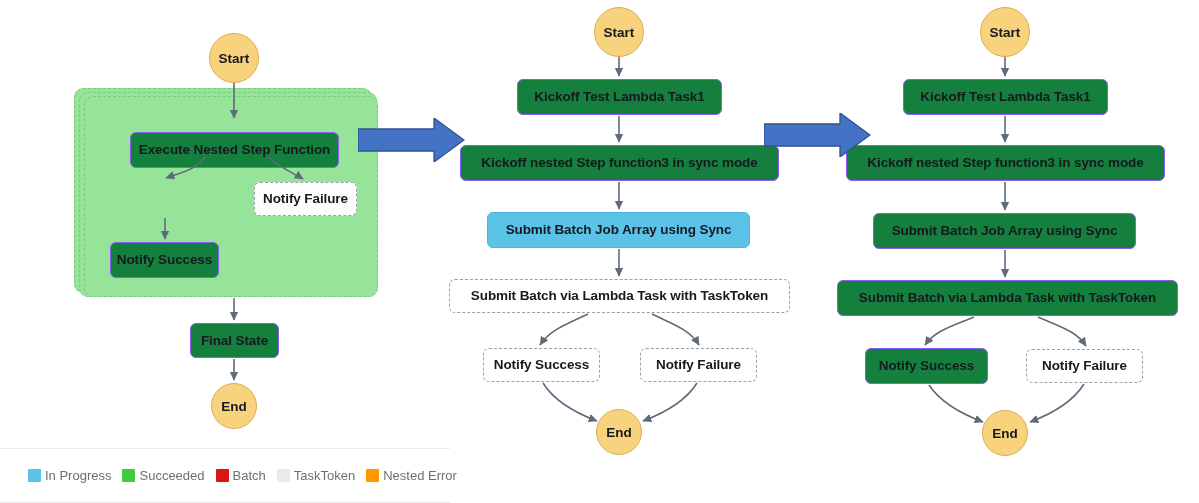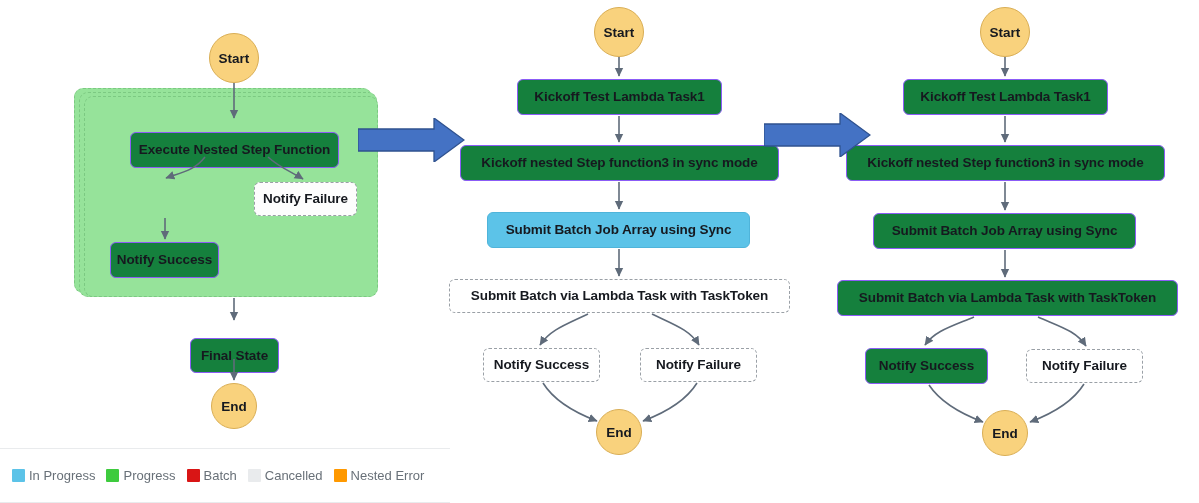--- a/index.html
+++ b/index.html
@@ -101,21 +101,21 @@
     left: 0;
     top: 448px;
     width: 450px;
     height: 55px;
     border-top: 1px solid #e9ebed;
     border-bottom: 1px solid #e9ebed;
     background: #ffffff;
     box-sizing: border-box;
     display: flex;
     align-items: center;
-    padding-left: 12px;
+    padding-left: 28px;
   }
   .legend-item {
     display: flex;
     align-items: center;
     margin-right: 11px;
     font-size: 13px;
     color: #687078;
     white-space: nowrap;
   }
   .legend-swatch {
@@ -148,21 +148,21 @@
 
 
     <div class="node pending" style="left:254px; top:182px; width:103px; height:34px;">
       <span>Notify Failure</span>
     </div>
 
     <div class="node succeeded" style="left:110px; top:242px; width:109px; height:36px;">
       <span>Notify Success</span>
     </div>
 
-    <div class="node succeeded" style="left:190px; top:338px; width:89px; height:35px;text-align:center;">
+    <div class="node succeeded" style="left:190px; top:323px; width:89px; height:35px;text-align:center;">
       <span>Final State</span>
     </div>
 
     <div class="terminal" style="left:211px; top:383px; width:46px; height:46px;">
       <span>End</span>
     </div>
   </div>
 
   <div class="panel" id="panel-middle">
 
@@ -279,31 +279,31 @@
 
   <div id="legend-bar">
 
     <div class="legend-item">
       <span class="legend-swatch" style="background-color: rgb(92, 195, 232);"></span>
       <span class="legend-label">In Progress</span>
     </div>
 
     <div class="legend-item">
       <span class="legend-swatch" style="background-color: rgb(62, 203, 62);"></span>
-      <span class="legend-label">Progress</span>
+      <span class="legend-label">Succeeded</span>
     </div>
 
     <div class="legend-item">
       <span class="legend-swatch" style="background-color: rgb(217, 21, 21);"></span>
       <span class="legend-label">Batch</span>
     </div>
 
     <div class="legend-item">
       <span class="legend-swatch" style="background-color: rgb(233, 235, 237);"></span>
-      <span class="legend-label">Cancelled</span>
+      <span class="legend-label">TaskToken</span>
     </div>
 
     <div class="legend-item">
       <span class="legend-swatch" style="background-color: rgb(255, 153, 0);"></span>
       <span class="legend-label">Nested Error</span>
     </div>
 
   </div>
 
 </div>

